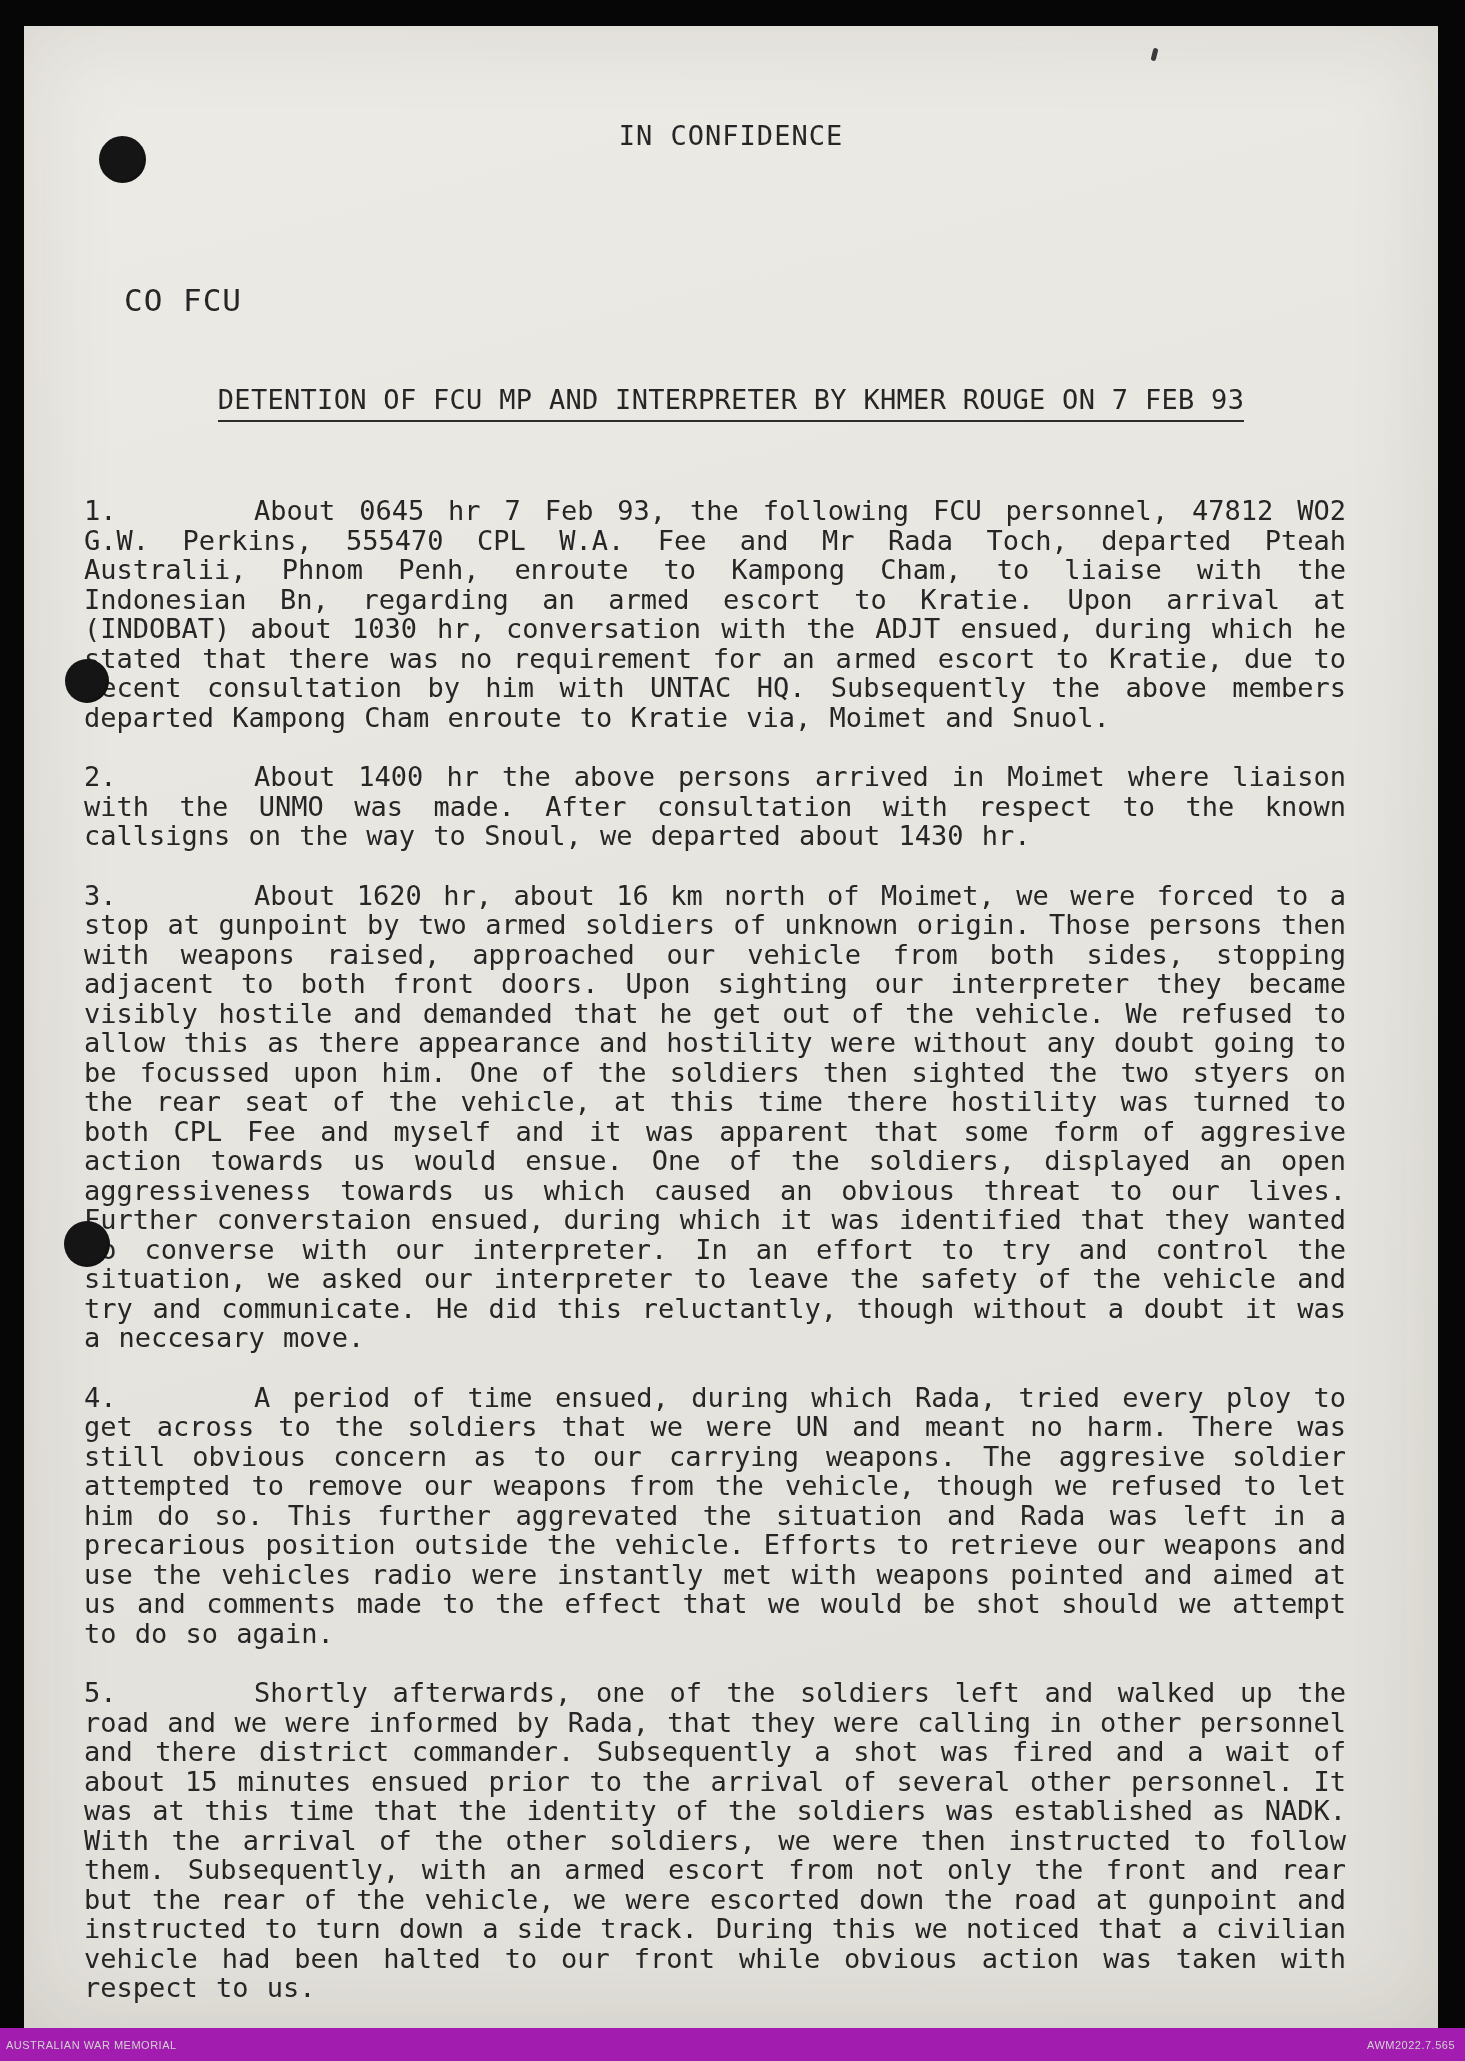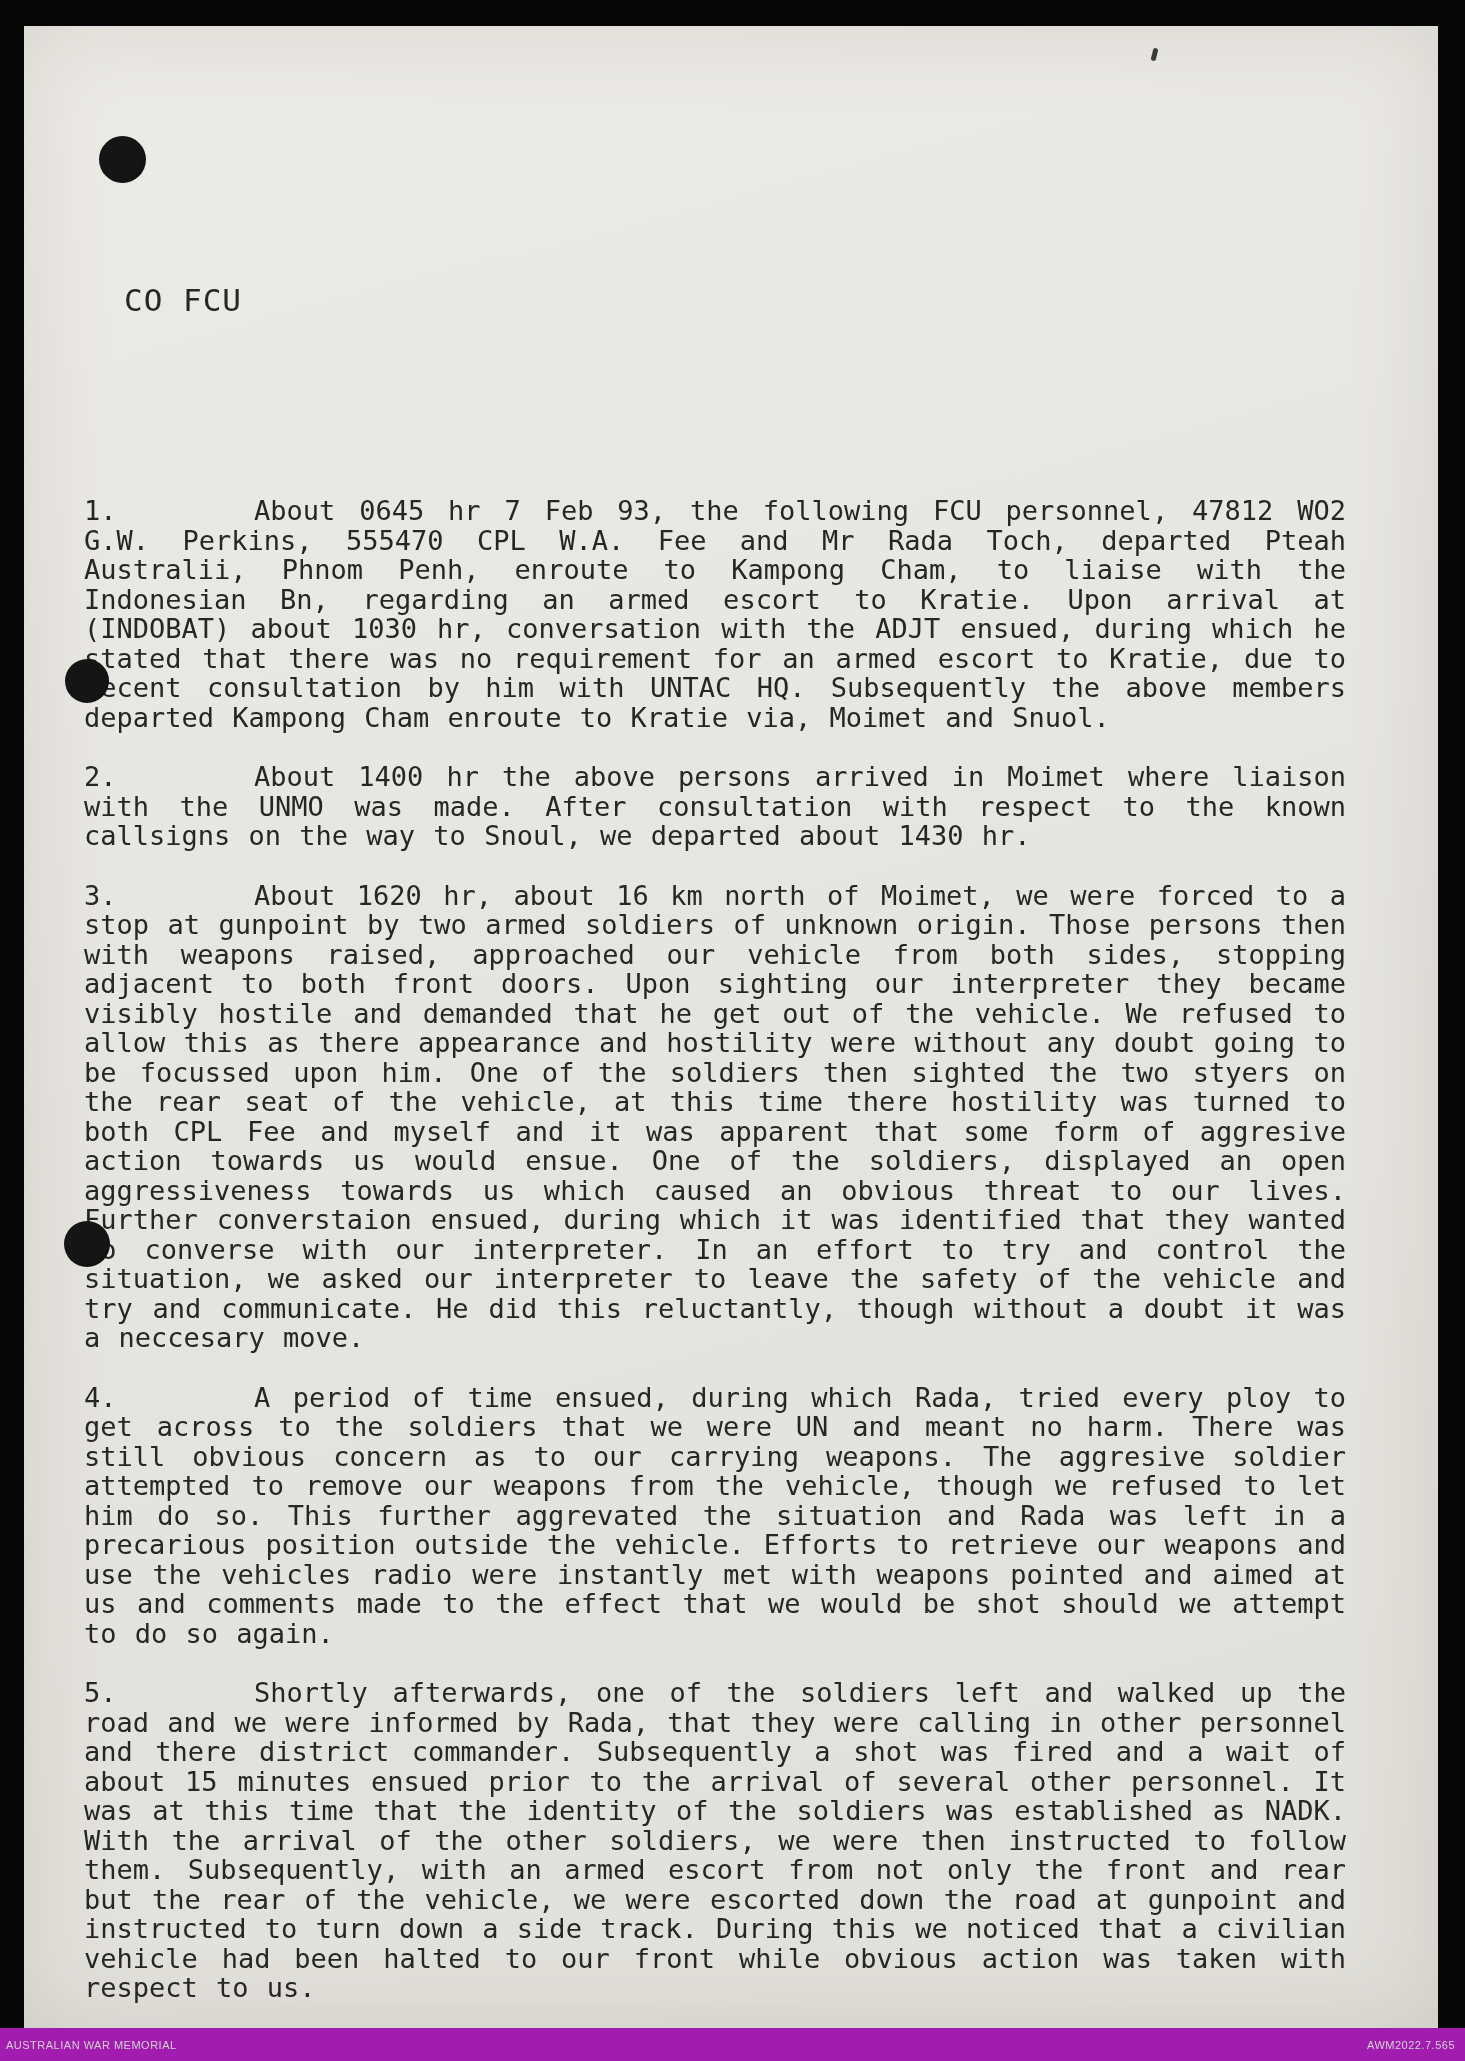--- a/index.html
+++ b/index.html
@@ -116,23 +116,27 @@
 </style>
 </head>
 <body>
 
 <div class="scan-frame">
 
   <div class="paper">
 
     <span class="speck"></span>
 
+    <div class="classification">IN CONFIDENCE</div>
 
     <div class="addressee">CO FCU</div>
 
+    <div class="doc-title">
+      <span class="underlined">DETENTION OF FCU MP AND INTERPRETER BY KHMER ROUGE ON 7 FEB 93</span>
+    </div>
 
     <div class="content">
 
       <div class="para">
         <span class="para-num">1.</span>
         <span class="para-text">About 0645 hr 7 Feb 93, the following FCU personnel, 47812 WO2 G.W. Perkins, 555470 CPL W.A. Fee and Mr Rada Toch, departed Pteah Australii, Phnom Penh, enroute to Kampong Cham, to liaise with the Indonesian Bn, regarding an armed escort to Kratie. Upon arrival at (INDOBAT) about 1030 hr, conversation with the ADJT ensued, during which he stated that there was no requirement for an armed escort to Kratie, due to recent consultation by him with UNTAC HQ. Subsequently the above members departed Kampong Cham enroute to Kratie via, Moimet and Snuol.</span>
       </div>
 
       <div class="para">
         <span class="para-num">2.</span>

